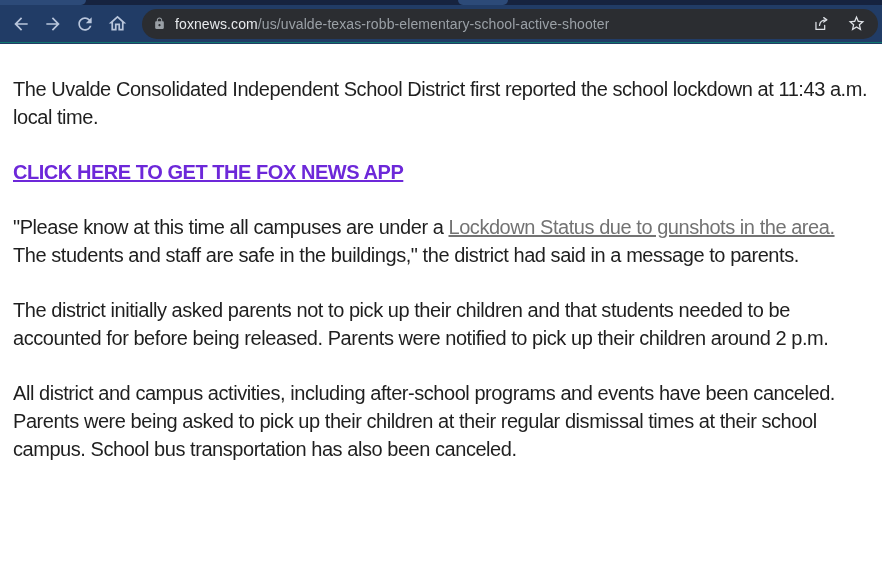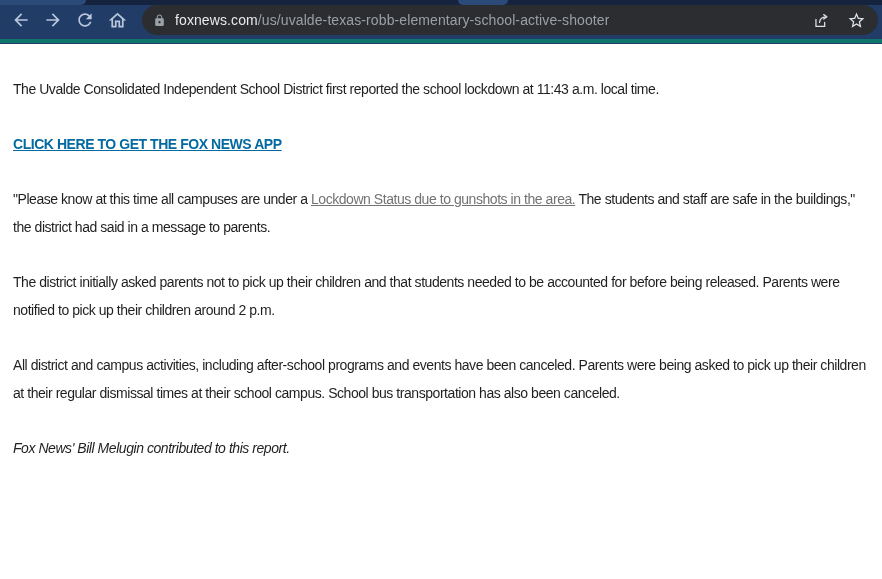--- a/index.html
+++ b/index.html
@@ -7,22 +7,22 @@
   body { font-family: "Liberation Sans", sans-serif; background: #ffffff; }
 
   
   .chrome { width: 882px; height: 44px; background: #213c66; position: relative; }
   .tabstrip { position: absolute; top: 0; left: 0; width: 100%; height: 5px; background: #16233f; }
   .tab-remnant { position: absolute; top: 0; left: 0; width: 86px; height: 5px;
                  background: #2c4a78; border-radius: 0 0 5px 0; }
   .tab-bump { position: absolute; top: 0; left: 458px; width: 50px; height: 5px;
               background: #2c4a78; border-radius: 0 0 7px 7px; }
   .toolbar { position: absolute; top: 5px; left: 0; right: 0; height: 38px;
-             display: flex; align-items: flex-start; padding: 0 4px 0 6px;
-             border-bottom: 4px solid #0f766e; }
+             display: flex; align-items: center; padding: 0 4px 0 6px;
+             border-bottom: 1px solid #0f766e; }
   .nav-btn { width: 30px; height: 30px; border: none; background: transparent;
              display: flex; align-items: center; justify-content: center;
              border-radius: 50%; cursor: pointer; flex: 0 0 auto; margin-right: 2px; }
   .nav-btn svg { width: 20px; height: 20px; fill: #b9c6dc; }
   .nav-btn.home svg { width: 21px; height: 21px; }
 
   .omnibox { flex: 1; height: 30px; margin-left: 8px; background: #2b2d31;
              border-radius: 15px; display: flex; align-items: center;
              padding: 0 12px 0 11px; min-width: 0; }
   .lock { width: 13px; height: 13px; fill: #9aa0a6; flex: 0 0 auto; margin-right: 9px; }
@@ -31,24 +31,24 @@
   .url .path { color: #9aa0a6; }
   .omni-actions { margin-left: auto; display: flex; align-items: center; gap: 16px; }
   .omni-btn { border: none; background: transparent; cursor: pointer; padding: 0;
               display: flex; align-items: center; justify-content: center; }
   .omni-btn svg { width: 19px; height: 19px; }
   .share-svg { stroke: #dee1e6; fill: none; stroke-width: 1.6; stroke-linecap: round; stroke-linejoin: round; }
   .star-svg { fill: #dee1e6; }
 
   
   .page { background: #ffffff; padding: 31px 13px 0 13px; }
-  .page p { font-size: 14px; line-height: 28px; letter-spacing: -0.45px;
+  .page p { font-size: 20px; line-height: 28px; letter-spacing: -0.45px;
             color: #1f1f1f; margin: 0 0 27px 0; }
   a.inline-link { color: #737373; text-decoration: underline; }
-  a.app-link { color: #0369a1; font-weight: bold; }
+  a.app-link { color: #6d28d9; font-weight: bold; }
   .byline { font-style: italic; }
 </style>
 </head>
 <body>
 
 <div class="chrome">
   <div class="tabstrip">
     <div class="tab-remnant"></div>
     <div class="tab-bump"></div>
   </div>
@@ -110,14 +110,13 @@
 
   <p><a href="#" class="app-link">CLICK HERE TO GET THE FOX NEWS APP</a></p>
 
   <p><span>"Please know at this time all campuses are under a </span><a href="#" class="inline-link">Lockdown Status due to gunshots in the area.</a><span> The students and staff are safe in the buildings," the district had said in a message to parents.</span></p>
 
   <p>The district initially asked parents not to pick up their children and that students needed to be accounted for before being released. Parents were notified to pick up their children around 2 p.m.</p>
 
   <p>All district and campus activities, including after-school programs and events have been canceled. Parents were being asked to pick up their children at their regular dismissal times at their school campus. School bus transportation has also been canceled.</p>
 
 
-  <p class="byline">Fox News' Bill Melugin contributed to this report.</p>
 </div>
 
 </body></html>

